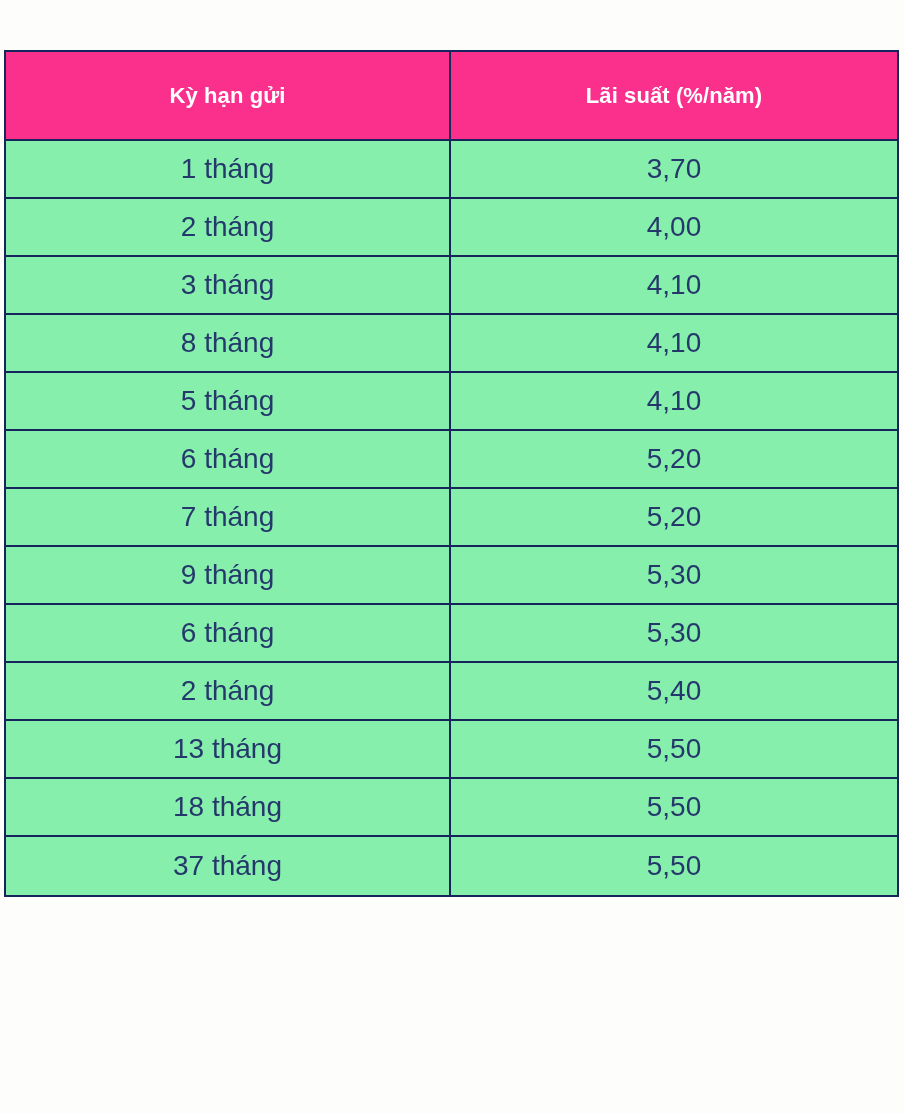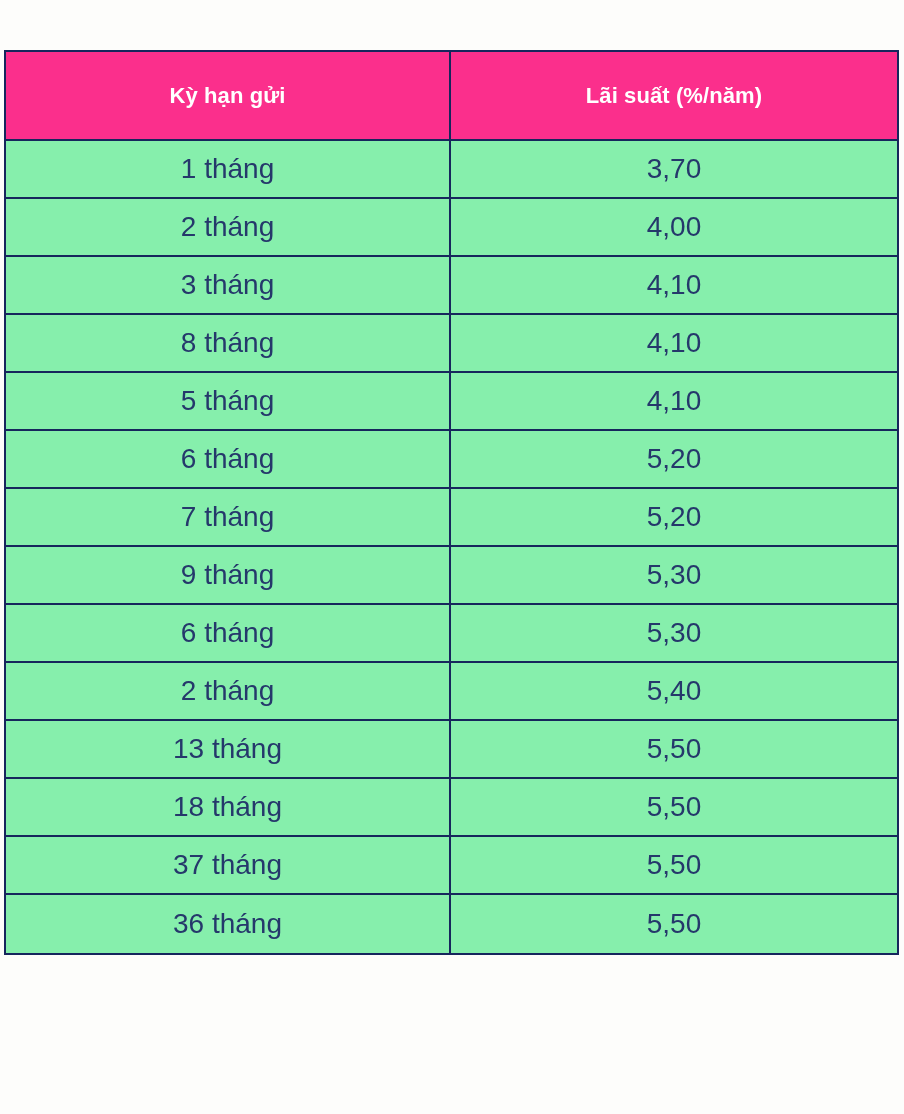--- a/index.html
+++ b/index.html
@@ -126,19 +126,15 @@
           <td>5,50</td>
         </tr>
         <tr>
           <td>18 tháng</td>
           <td>5,50</td>
         </tr>
         <tr>
           <td>37 tháng</td>
           <td>5,50</td>
         </tr>
-        <tr>
-          <td>36 tháng</td>
-          <td>5,50</td>
-        </tr>
       </tbody>
   </table>
 </div>
 
 </body></html>

